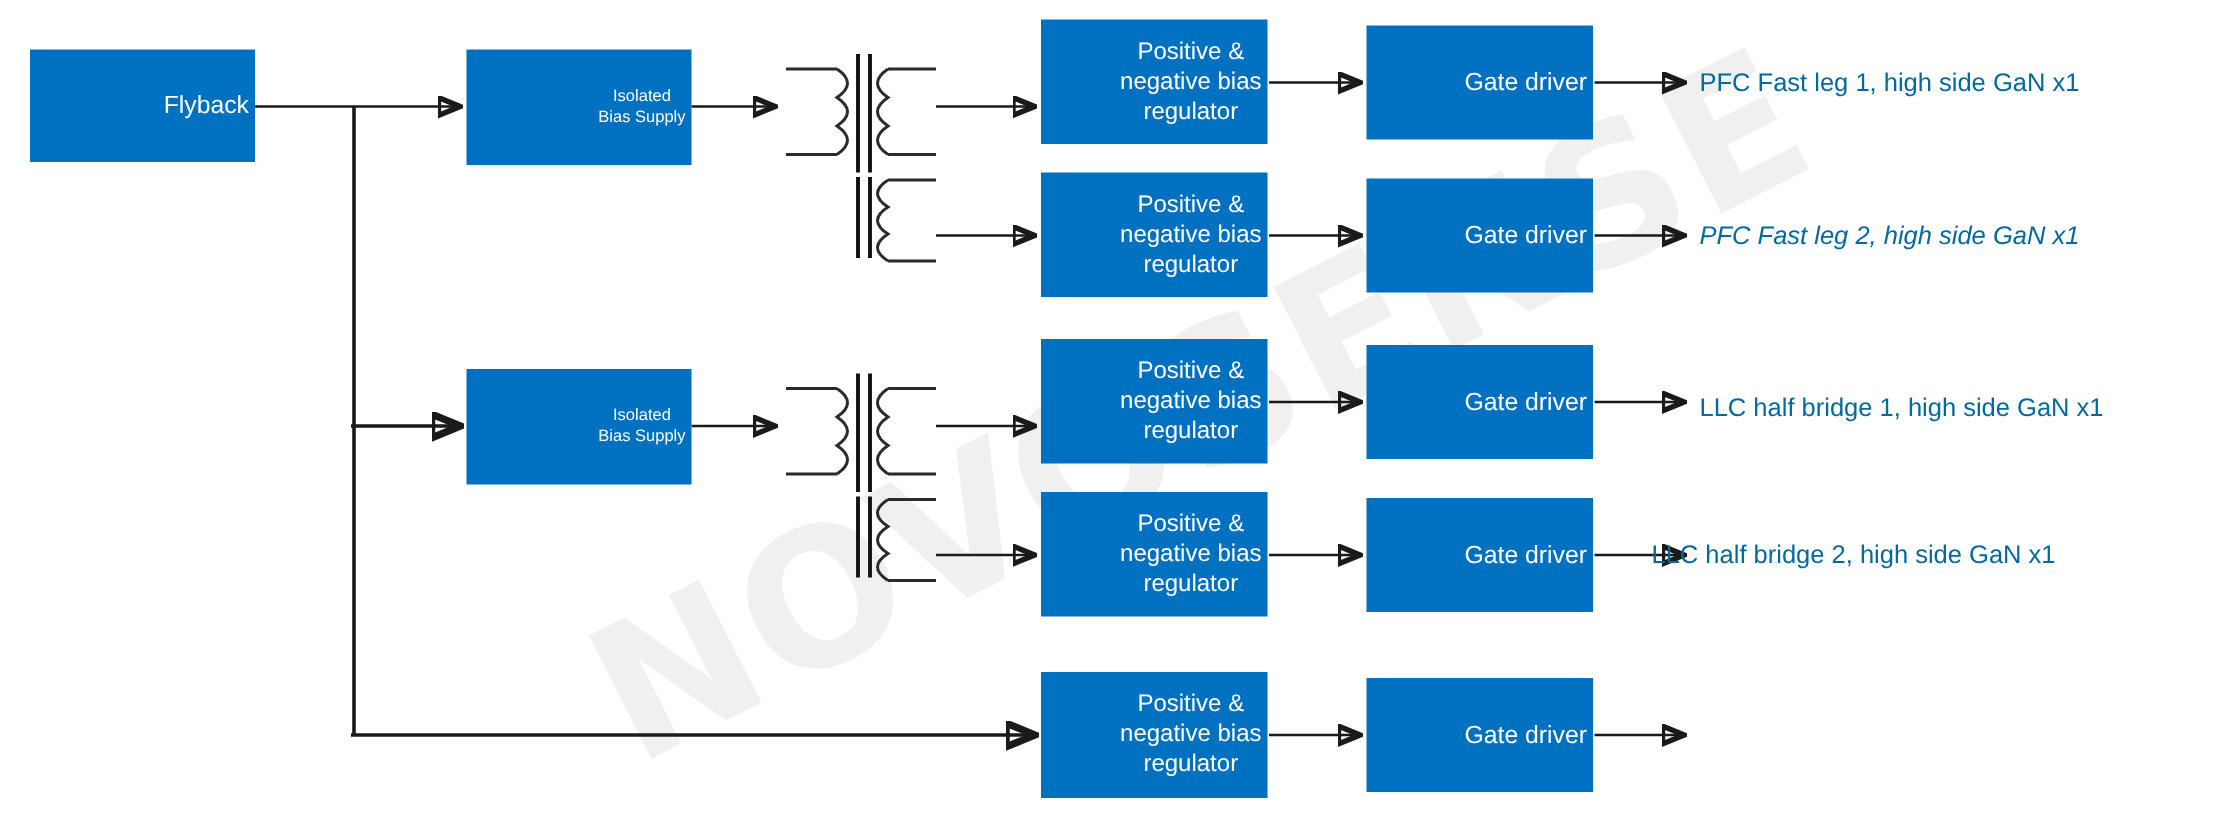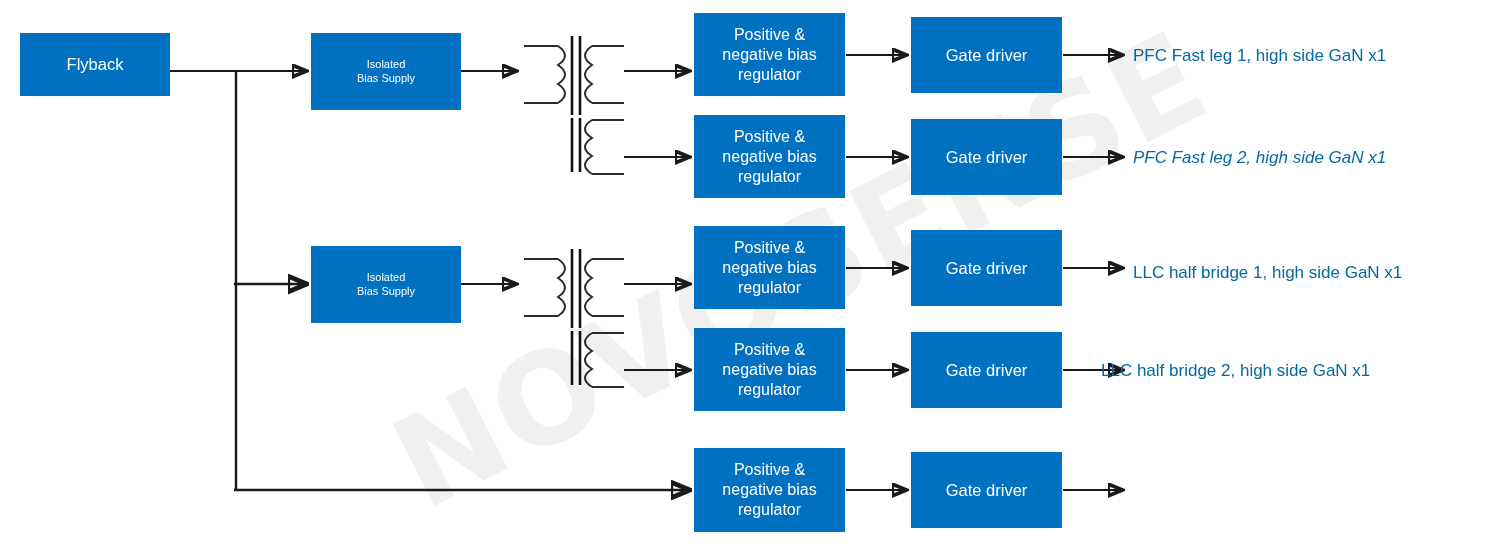--- a/index.html
+++ b/index.html
@@ -46,21 +46,21 @@
   }
 
   
   .blk {
     position: absolute;
     box-sizing: border-box;
     background: #0070c0;
     color: #ffffff;
     display: flex;
     align-items: center;
-    justify-content: center;
+    justify-content: flex-end;
     text-align: center;
     line-height: 1.25;
     font-size: 16.5px;
     padding: 15px 4px;
   }
   .blk.two-line { font-size: 11px; }
   .blk.three-line { font-size: 16px; }
 
   
   .outlabel {
@@ -185,21 +185,21 @@
       <line class="thin" x1="1063" y1="55" x2="1122" y2="55" marker-end="url(#ah)"></line>
       <line class="thin" x1="1063" y1="157" x2="1122" y2="157" marker-end="url(#ah)"></line>
       <line class="thin" x1="1063" y1="268" x2="1122" y2="268" marker-end="url(#ah)"></line>
       <line class="thin" x1="1063" y1="370" x2="1122" y2="370" marker-end="url(#ah)"></line>
       <line class="thin" x1="1063" y1="490" x2="1122" y2="490" marker-end="url(#ah)"></line>
     </svg>
   </div>
 
   <div class="layer-boxes">
 
-    <div class="blk" style="left:20px; top:33px; width:150px; height:63px;">
+    <div class="blk" style="left:20px; top:33px; width:150px; height:75px;">
       <span>Flyback</span>
     </div>
 
     <div class="blk two-line" style="left:311px; top:33px; width:150px; height:77px;">
       <span>
         <span>Isolated</span><br>
         <span>Bias Supply</span>
       </span>
     </div>
 

